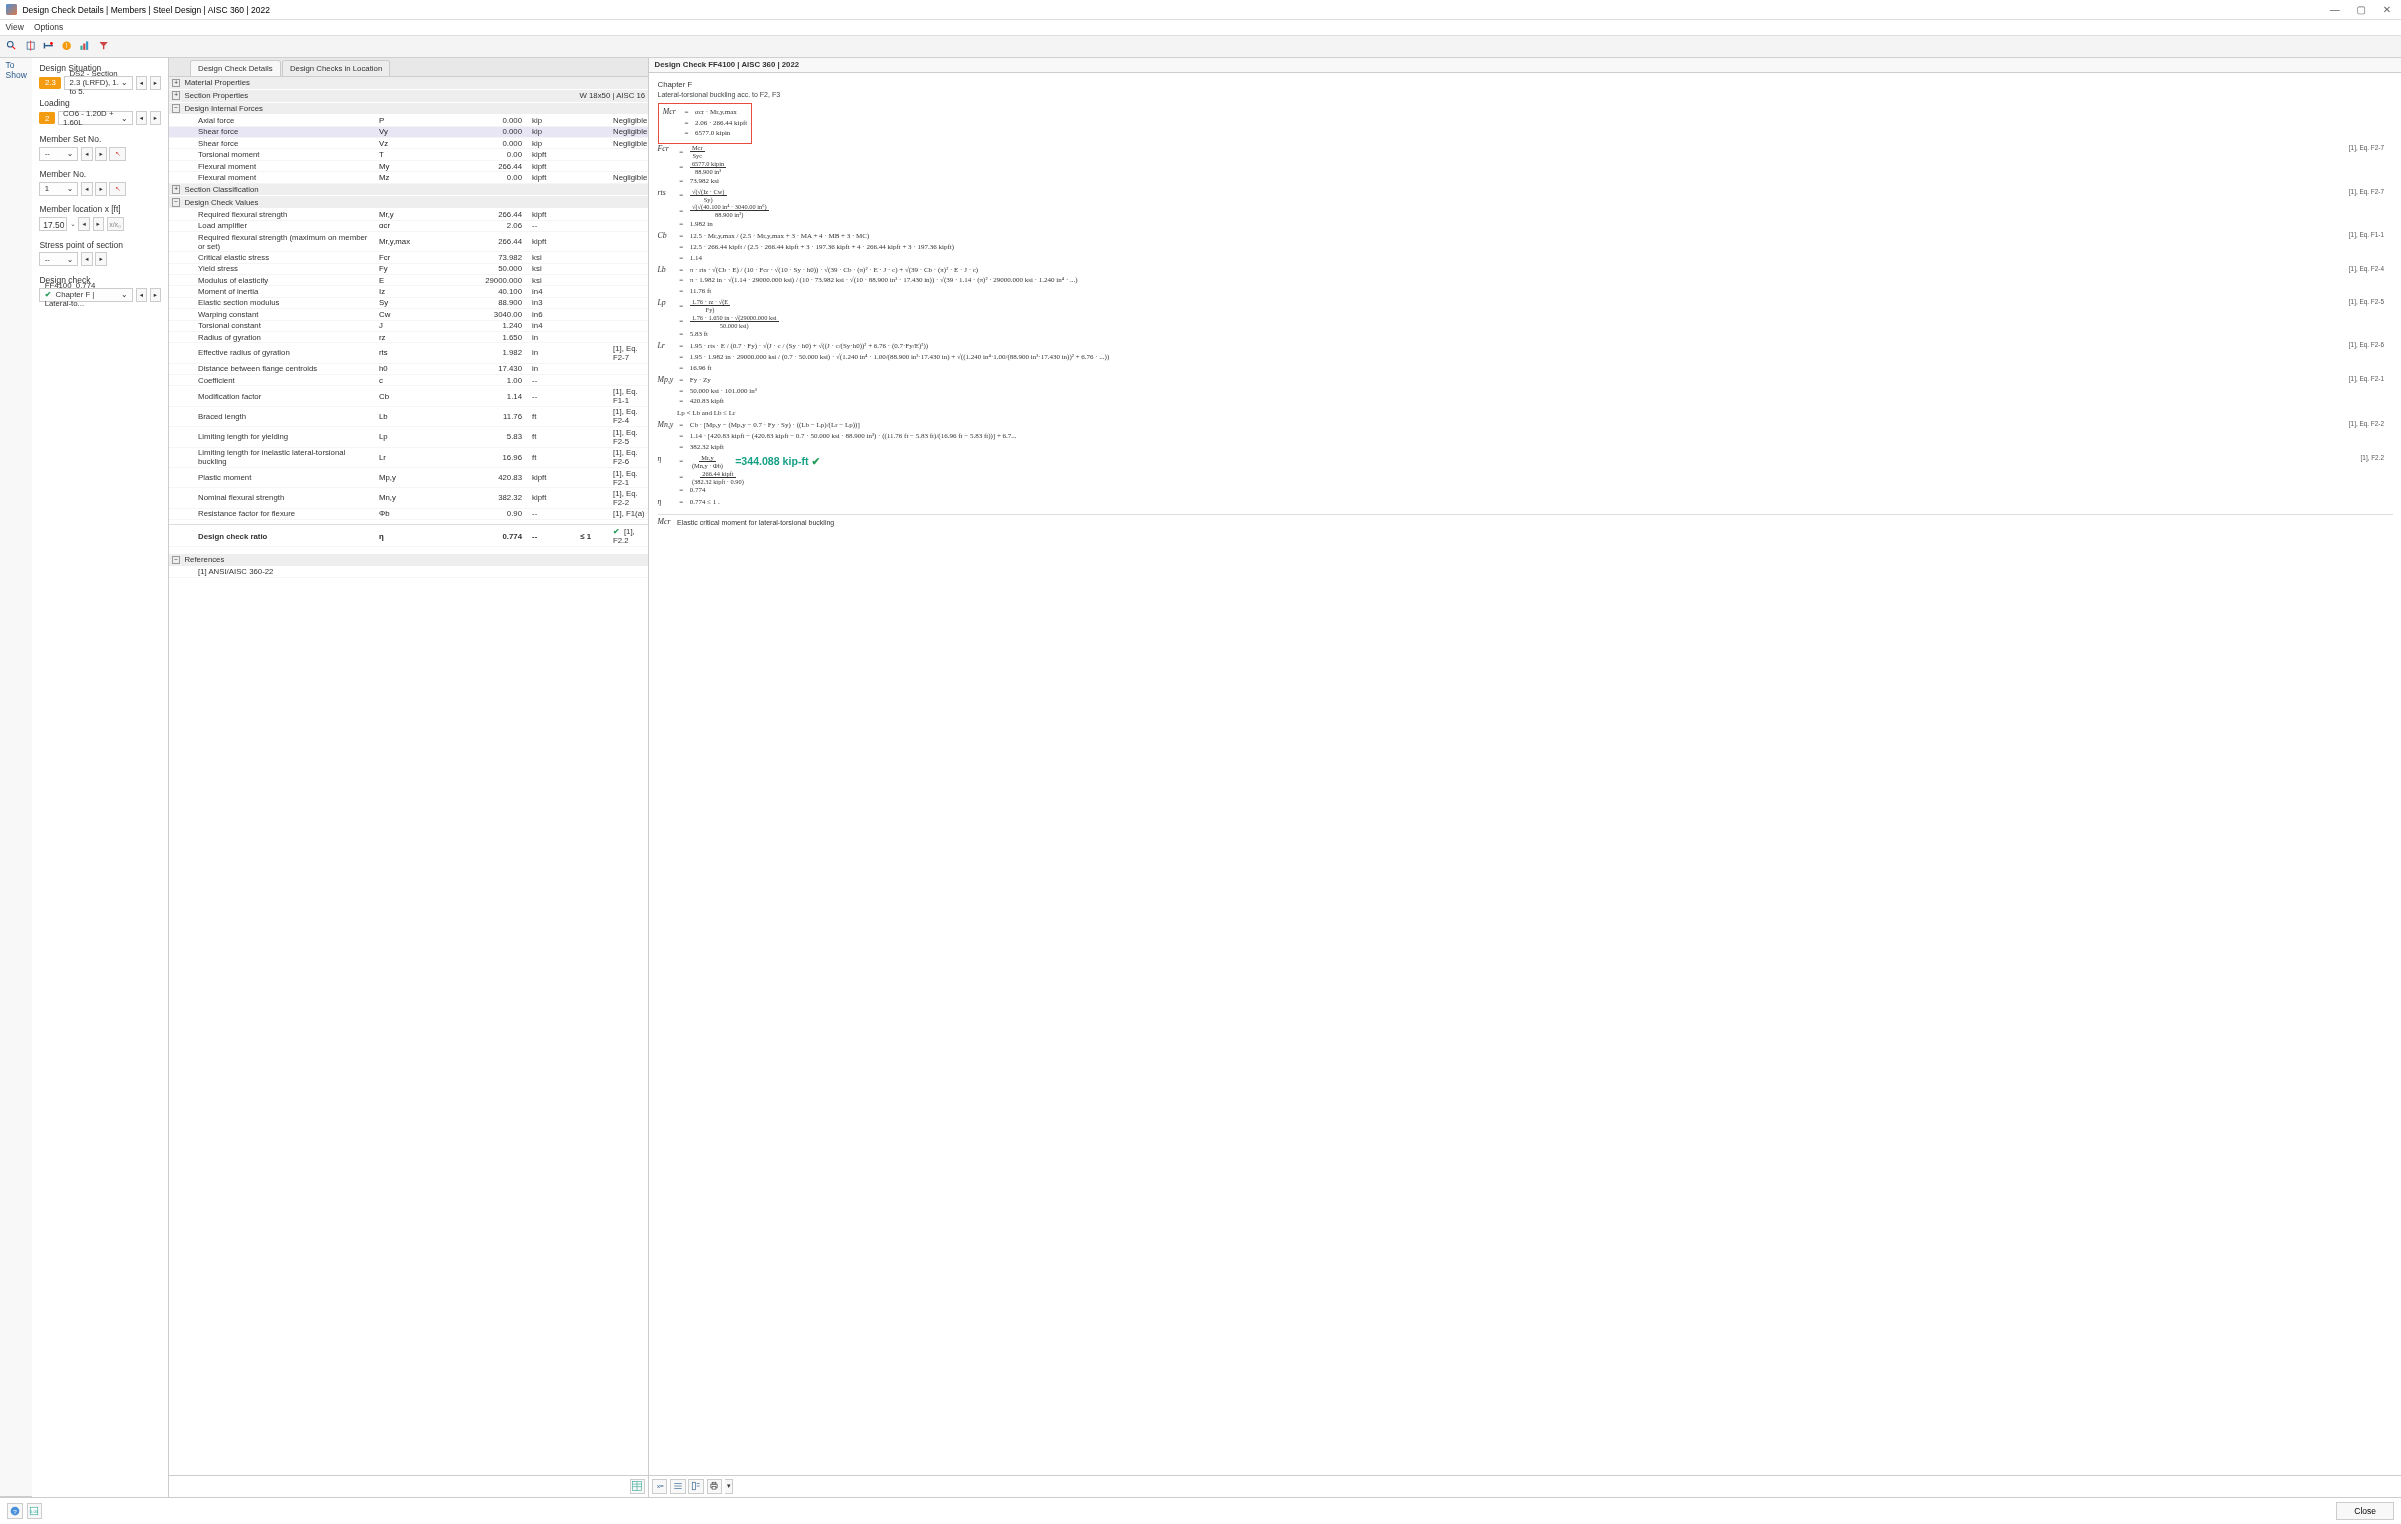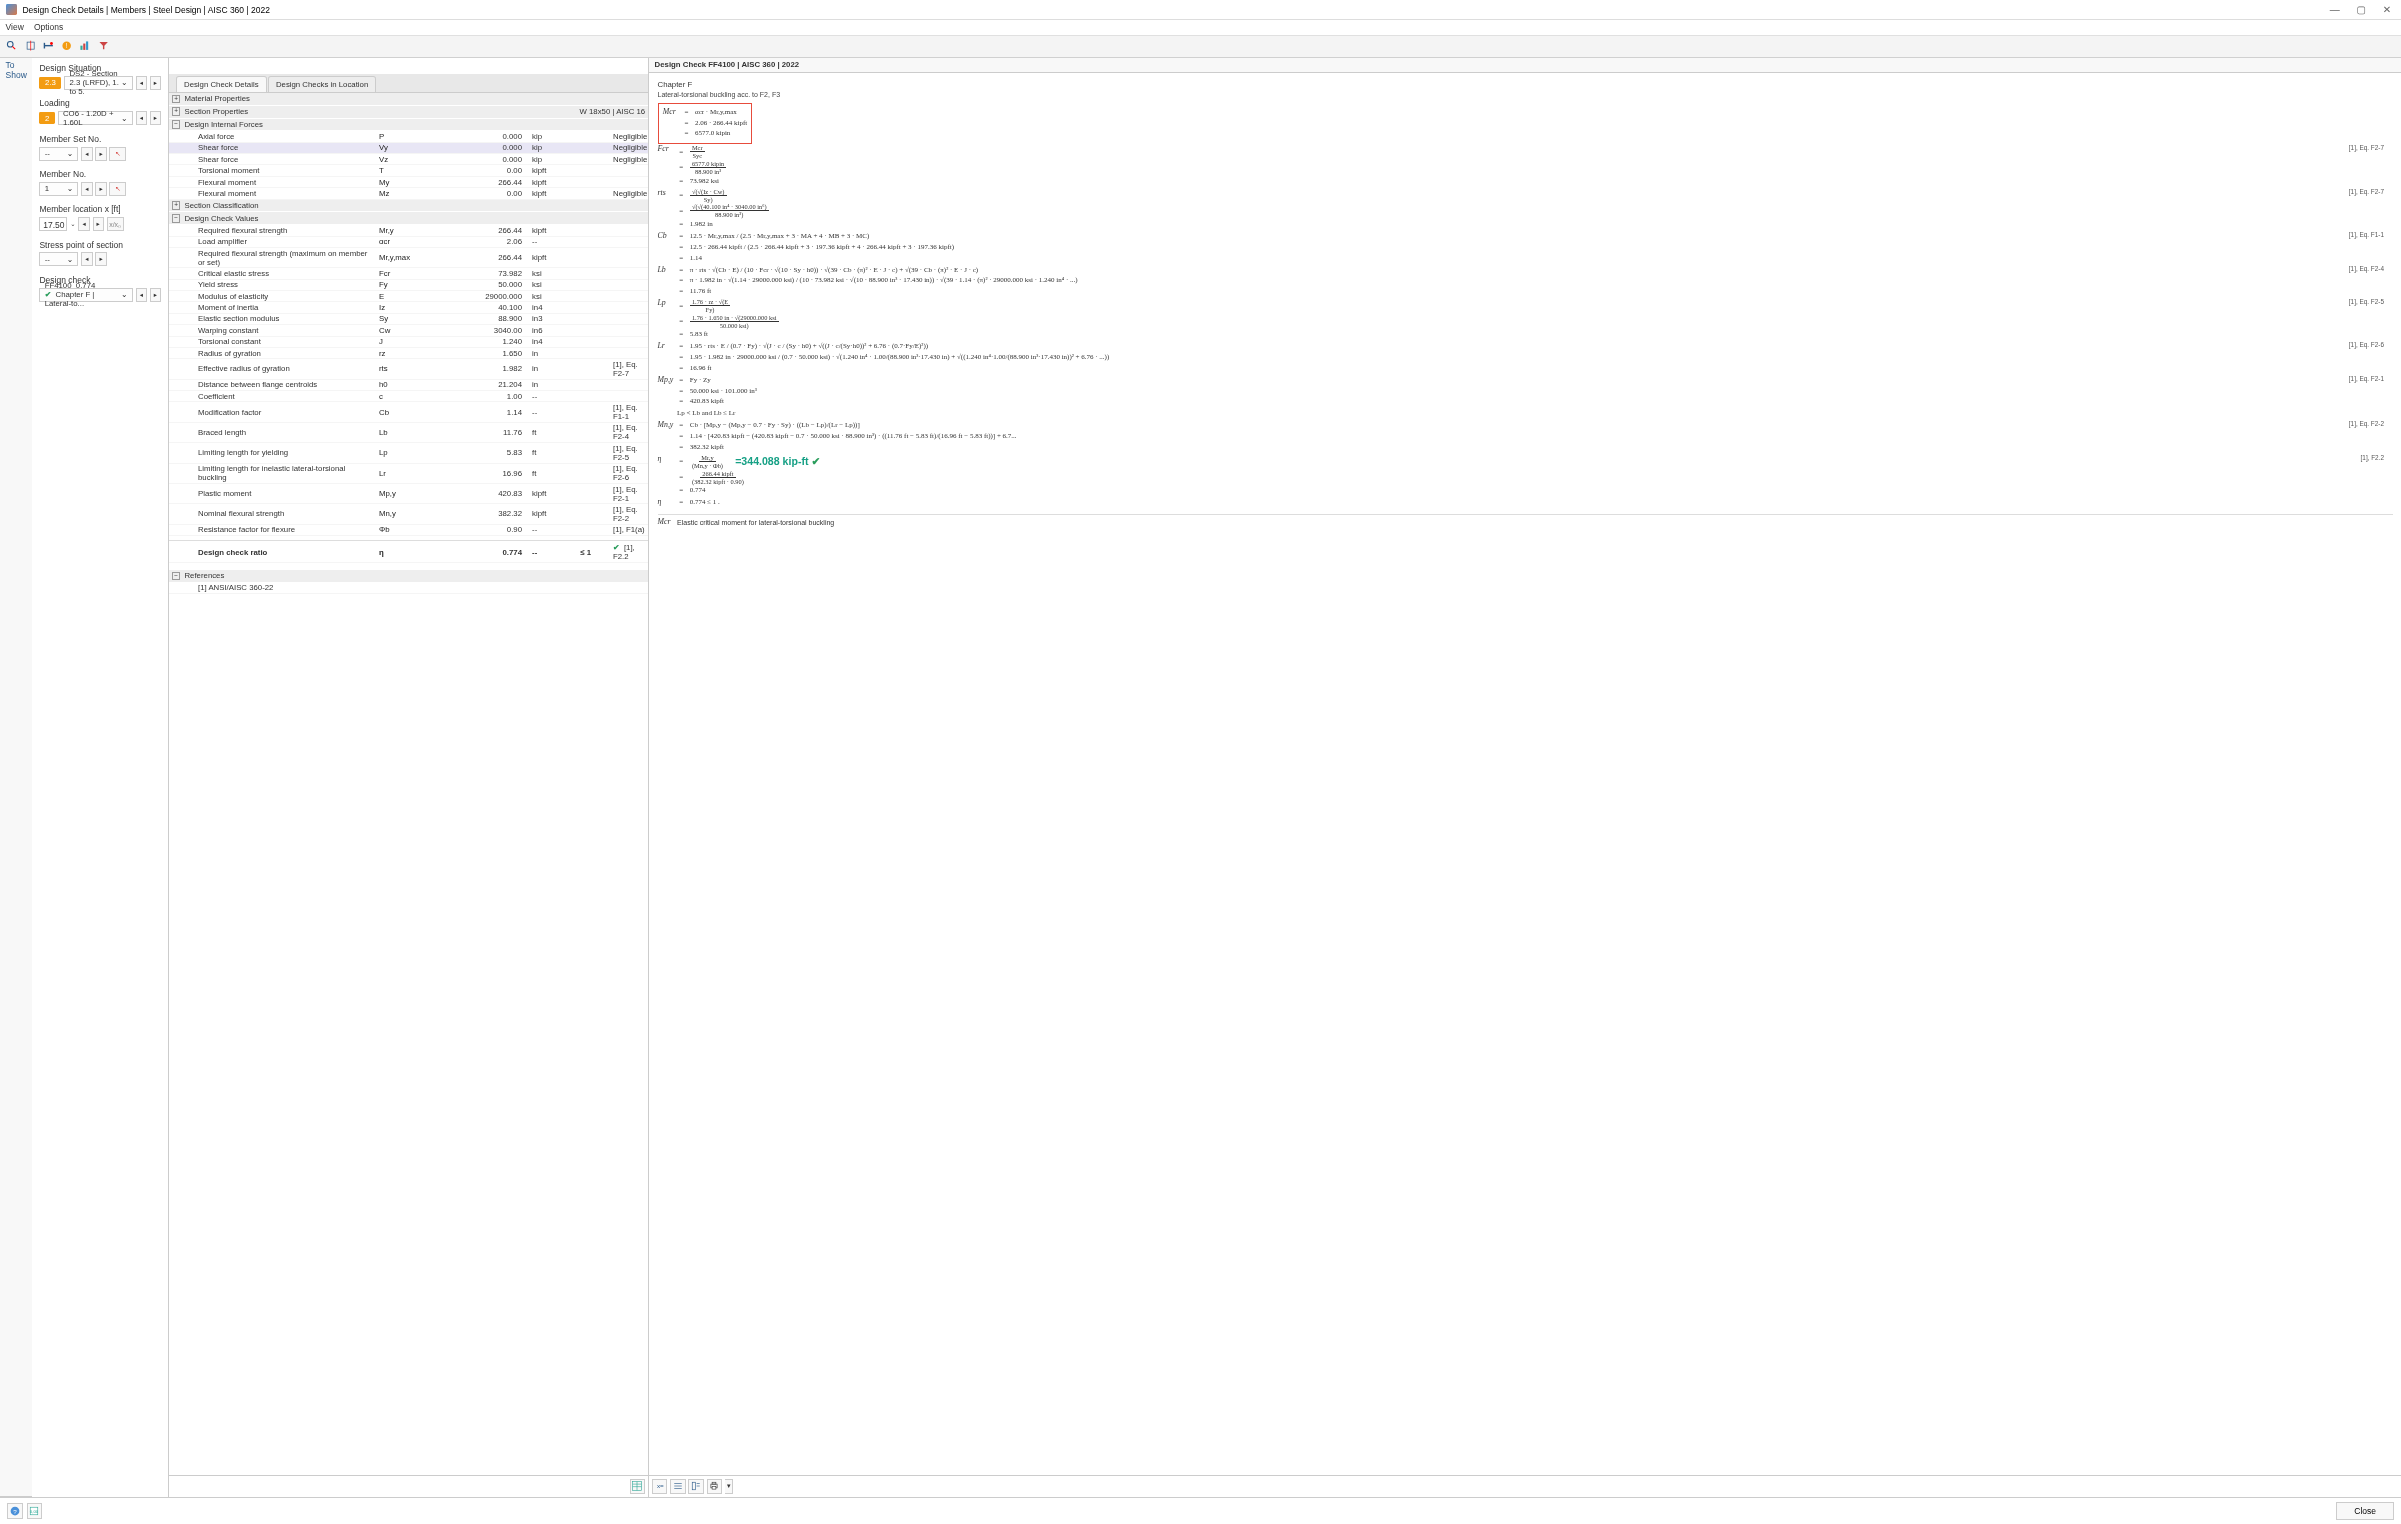--- a/index.html
+++ b/index.html
@@ -42,21 +42,21 @@
     .fieldgroup label { display: block; color: #333; margin-bottom: 2.8px; }
     .field-row { display: flex; align-items: center; gap: 2.8px; }
     .chip { background: #f39c12; color: #fff; padding: 1.4px 5.6px; font-size: 7.8px; border-radius: 1.4px; }
     .dropdown { flex: 1; border: 0.7px solid #ccc; background: #fdfdfd; padding: 1.4px 4.2px; font-size: 7.8px; display: flex; align-items: center; justify-content: space-between; height: 14px; cursor: pointer; }
     .stepperbtn { width: 11.3px; height: 14px; border: 0.7px solid #ccc; background: #f8f8f8; display: flex; align-items: center; justify-content: center; font-size: 6.4px; cursor: pointer; }
     .smallbtn { width: 17px; height: 14px; border: 0.7px solid #ccc; background: #f8f8f8; display: flex; align-items: center; justify-content: center; font-size: 7px; cursor: pointer; color: #d9534f; }
     .numfield { width: 28px; border: 0.7px solid #ccc; padding: 1.4px 2.8px; text-align: right; height: 14px; }
     .checkmark { color: #2a9d5c; font-weight: bold; }
     
     .center { width: 480px; background: #fff; border-right: 0.7px solid #ccc; display: flex; flex-direction: column; overflow: hidden; }
-    .tabs { display: flex; background: #e8e8e8; border-bottom: 0.7px solid #ccc; padding-top: 2.8px; padding-left: 7px; gap: 1.4px; margin-top: 16px; }
+    .tabs { display: flex; background: #e8e8e8; border-bottom: 0.7px solid #ccc; padding-top: 2.8px; padding-left: 21px; gap: 1.4px; }
     .tab { padding: 2.8px 7px; background: #f8f8f8; border: 0.7px solid #ccc; border-bottom: none; border-radius: 2.8px 2.8px 0 0; font-size: 7.8px; cursor: pointer; }
     .tab:not(.active) { background: #ededed; }
     .center-content { flex: 1; overflow-y: auto; font-size: 7.8px; position: relative; }
     .section-header { display: flex; align-items: center; background: #eee; padding: 1.4px 2.8px; border-bottom: 0.7px solid #fff; cursor: pointer; }
     .section-header .expander { width: 8.5px; height: 8.5px; border: 0.7px solid #999; display: flex; align-items: center; justify-content: center; margin-right: 4.2px; font-size: 6.4px; line-height: 1; }
     .section-header .sec-title { flex: 1; }
     .section-header .sec-right { color: #333; }
     .data-row { display: flex; padding: 0.7px 0; border-bottom: 0.7px solid #f5f5f5; align-items: center; gap: 8px; }
     .data-row.highlight { background: #e8e6f5; }
     .data-row .indent { width: 14px; }
@@ -429,21 +429,21 @@
             <span class="r-symbol">rts</span>
             <span class="r-value">1.982</span>
             <span class="r-unit">in</span>
             <span class="r-spacer"></span>
             <span class="r-ref">[1], Eq. F2-7</span>
           </div>
           <div class="data-row">
             <span class="indent"></span>
             <span class="r-label">Distance between flange centroids</span>
             <span class="r-symbol">h0</span>
-            <span class="r-value">21.204</span>
+            <span class="r-value">17.430</span>
             <span class="r-unit">in</span>
             <span class="r-spacer"></span>
             <span class="r-ref"></span>
           </div>
           <div class="data-row">
             <span class="indent"></span>
             <span class="r-label">Coefficient</span>
             <span class="r-symbol">c</span>
             <span class="r-value">1.00</span>
             <span class="r-unit">--</span>

